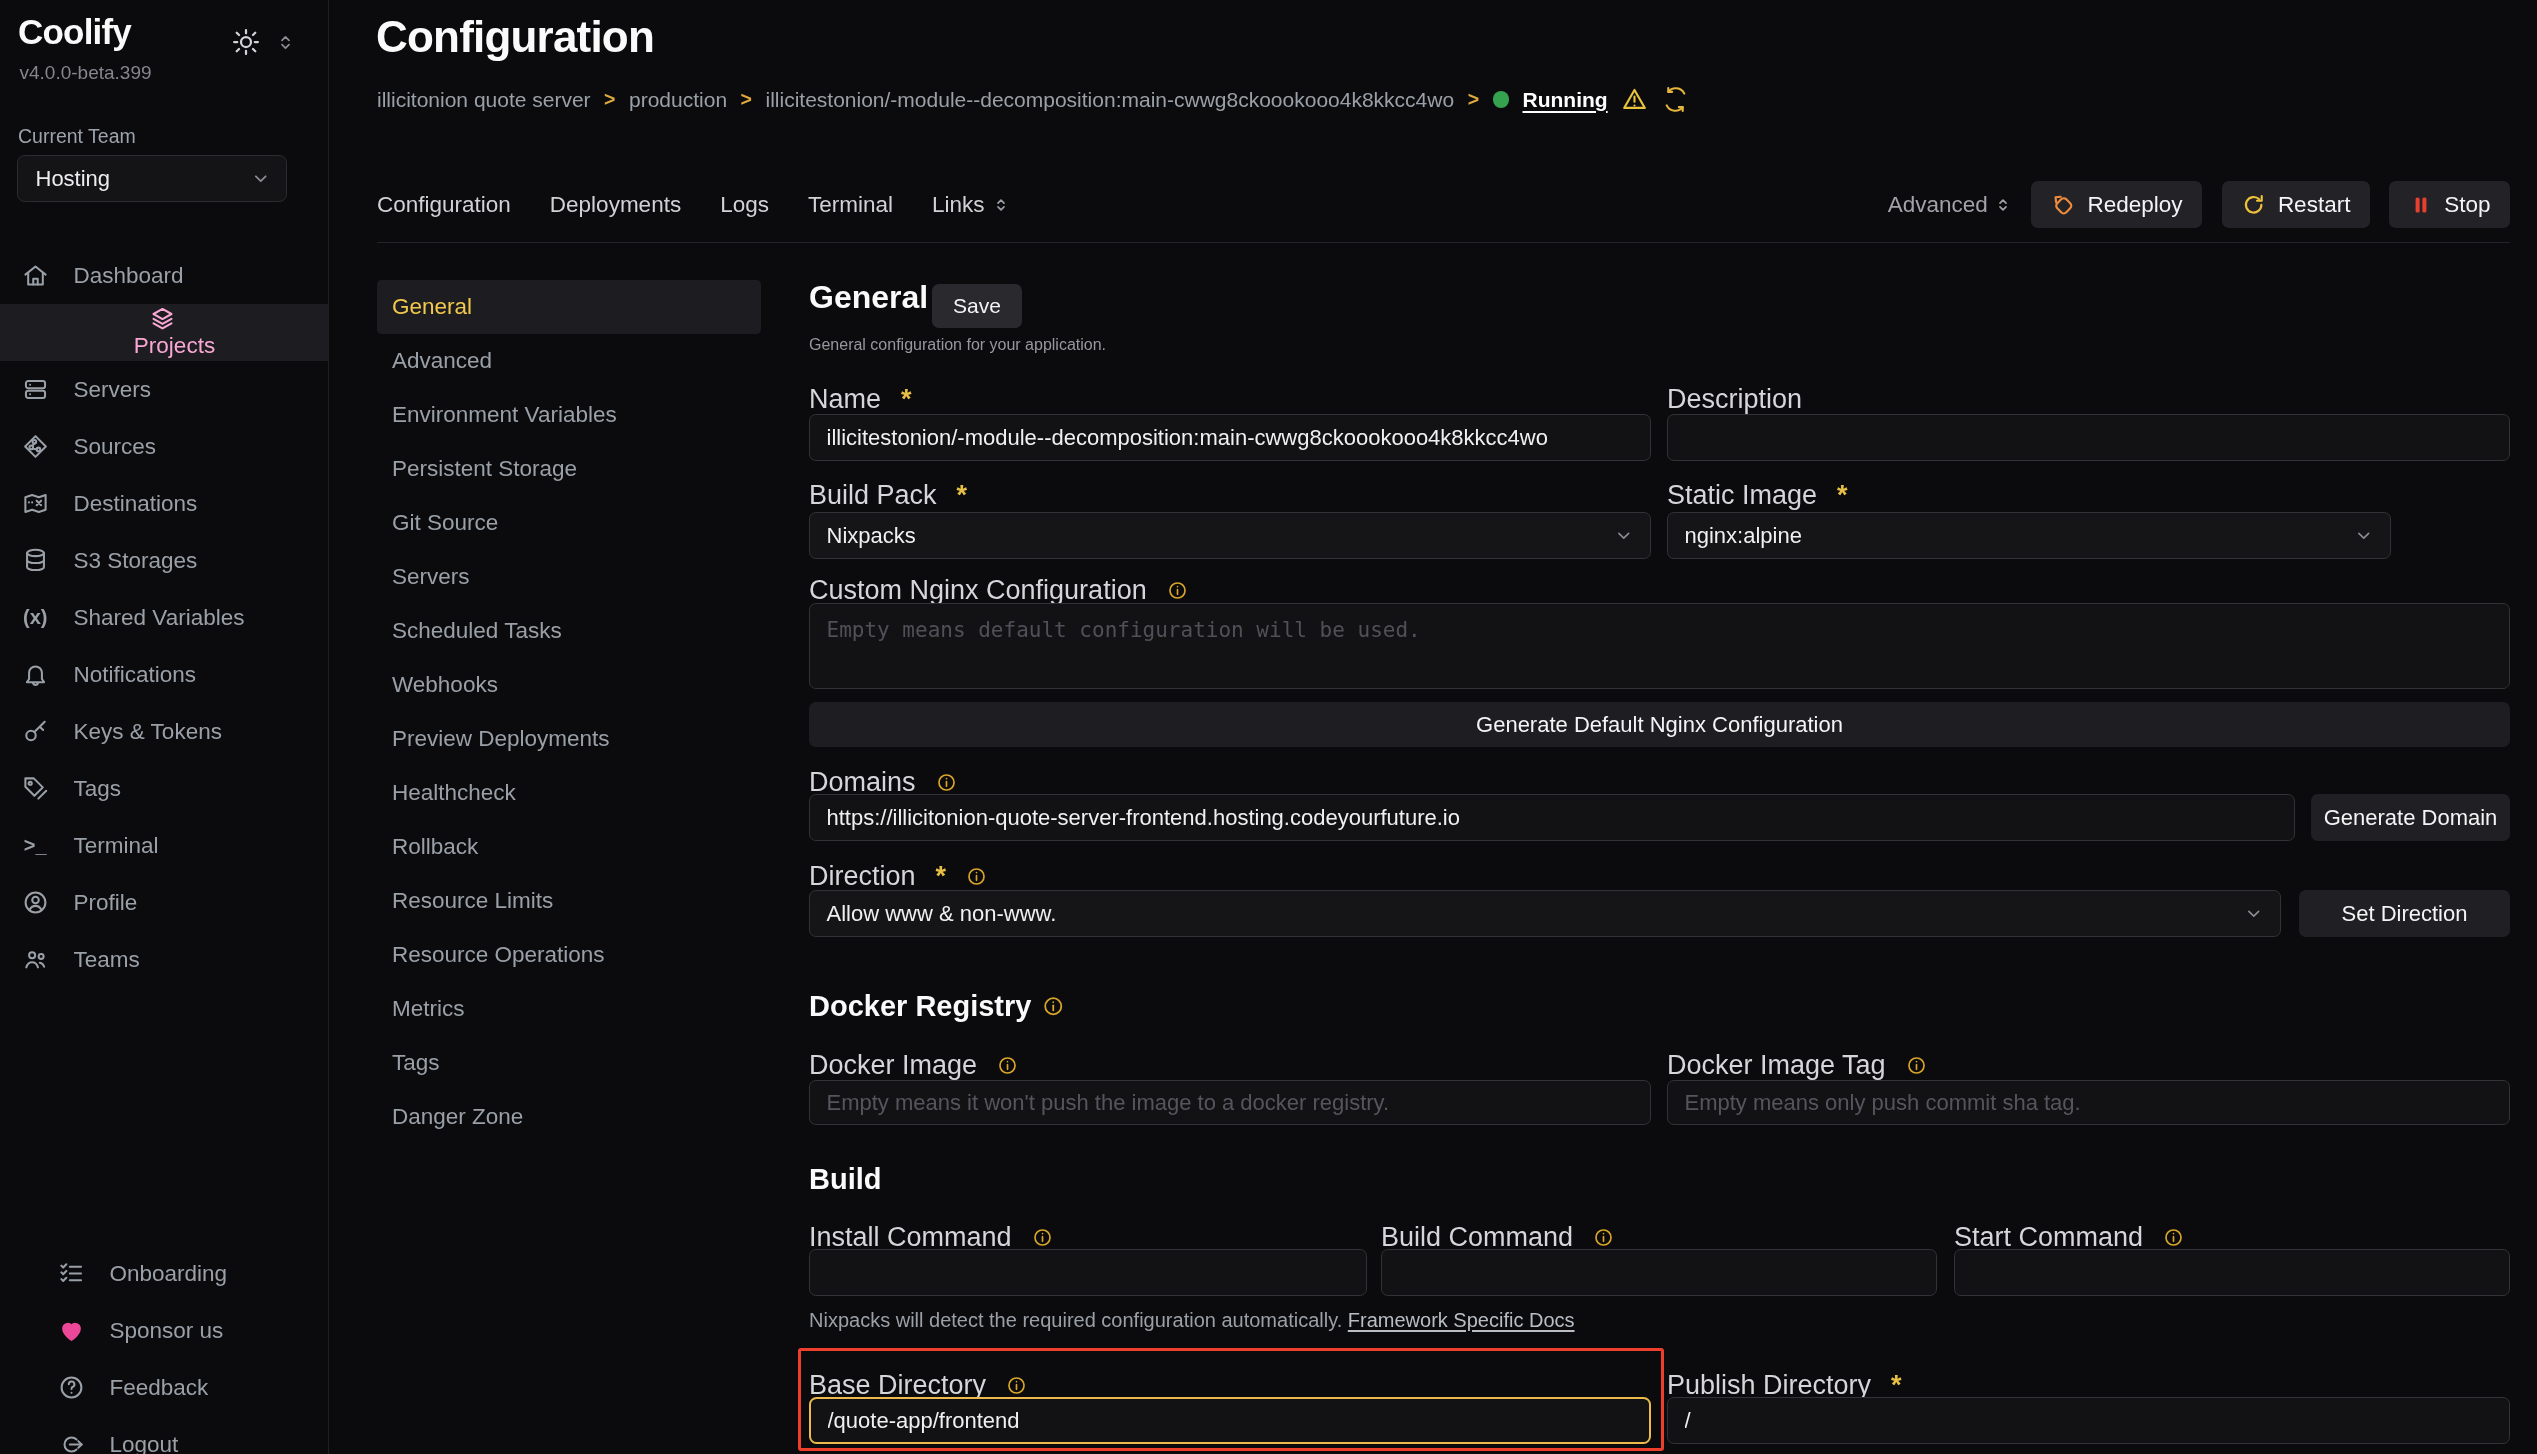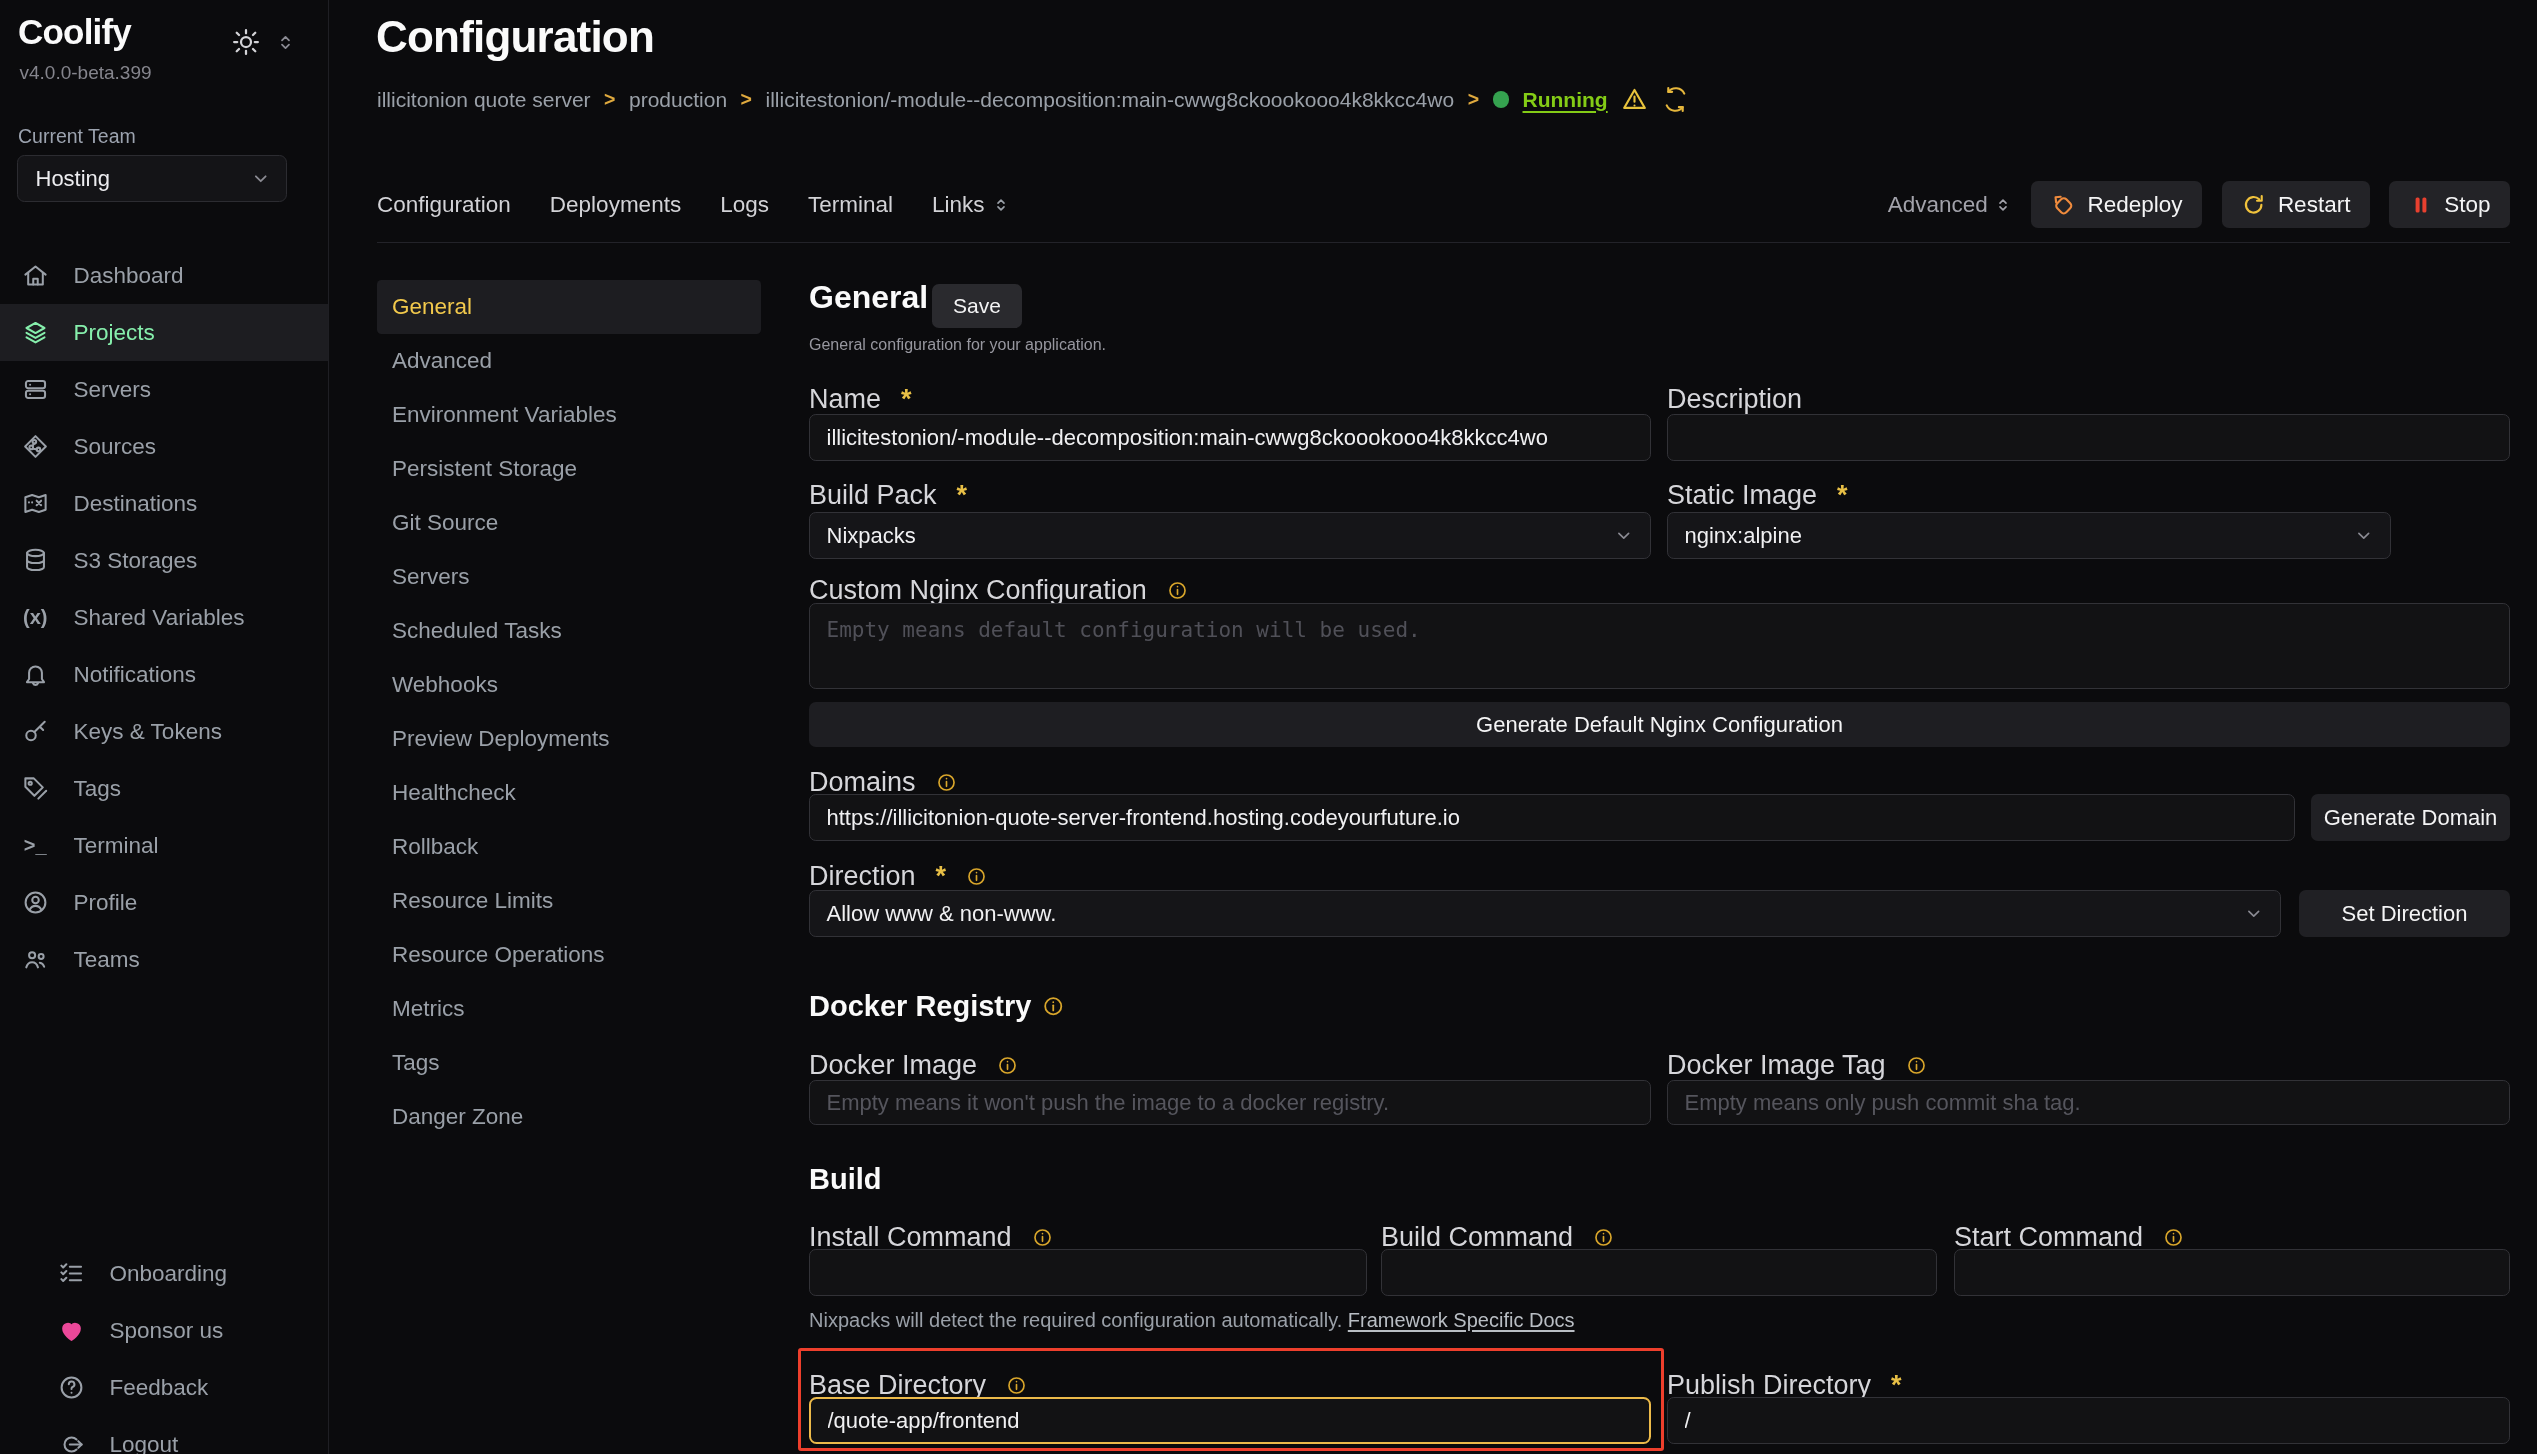--- a/index.html
+++ b/index.html
@@ -18,33 +18,33 @@
   .team-label { position:absolute; left:18px; top:125px; font-size:19.5px; color:#9ca3af; }
   .team-select { position:absolute; left:16.5px; top:155px; width:270px; height:47px;
                  background:#141417; border:0.8px solid #2c2c31; border-radius:7.5px;
                  display:flex; align-items:center; padding:0 15px 0 18px; font-size:22px; color:#ededf0; }
   .team-select .spacer { flex:1; }
   .side-nav { position:absolute; left:0; width:100%; }
   .side-item { height:57px; display:flex; align-items:center; padding-left:21px;
                color:#9aa0a8; font-size:22.5px; cursor:pointer; }
   .side-item .ic { width:28.5px; height:28.5px; margin-right:24px; display:flex;
                    align-items:center; justify-content:center; }
-  .side-item.active { background:#1d1d21; color:#86efac; }
+  .side-item.active { background:#1d1d21; color:#f9a8d4;flex-direction:column; }
   .glyph-ic { font-family:"Liberation Sans", sans-serif; font-weight:700; font-size:20px; }
 
   
   .main { position:absolute; left:329px; top:0; right:0; bottom:0; }
   .h1 { position:absolute; left:47px; top:12px; font-size:44px; font-weight:700;
         color:#fafafa; letter-spacing:-0.8px; }
   .breadcrumb { position:absolute; left:48px; top:86px; display:flex; align-items:center;
                 gap:13.5px; font-size:21px; color:#9aa0a8; }
   .crumb { cursor:pointer; }
   .crumb-sep { color:#dfa93e; font-weight:700; font-size:19.5px; }
   .status-dot { width:16.5px; height:16.5px; border-radius:50%; background:#35a24f; }
-  .status-link { color:#84cc16; font-weight:700; text-decoration:underline;
+  .status-link { color:#ffffff; font-weight:700; text-decoration:underline;
                  text-underline-offset:3.8px; cursor:pointer; }
 
   .tabs { position:absolute; left:48px; top:181px; height:47px; display:flex;
           align-items:center; gap:39px; font-size:22.5px; color:#d2d2d6; }
   .tab { cursor:pointer; display:flex; align-items:center; gap:7.5px; }
   .actions { position:absolute; right:27px; top:181px; height:47px; display:flex;
              align-items:center; gap:19.5px; }
   .adv { display:flex; align-items:center; gap:6px; color:#a2a2aa; font-size:22.5px; cursor:pointer; }
   .btn { height:47px; background:#232327; border:none; border-radius:6.8px; color:#f4f4f5;
          font-size:22.5px; font-family:inherit; display:flex; align-items:center; gap:11.3px;

